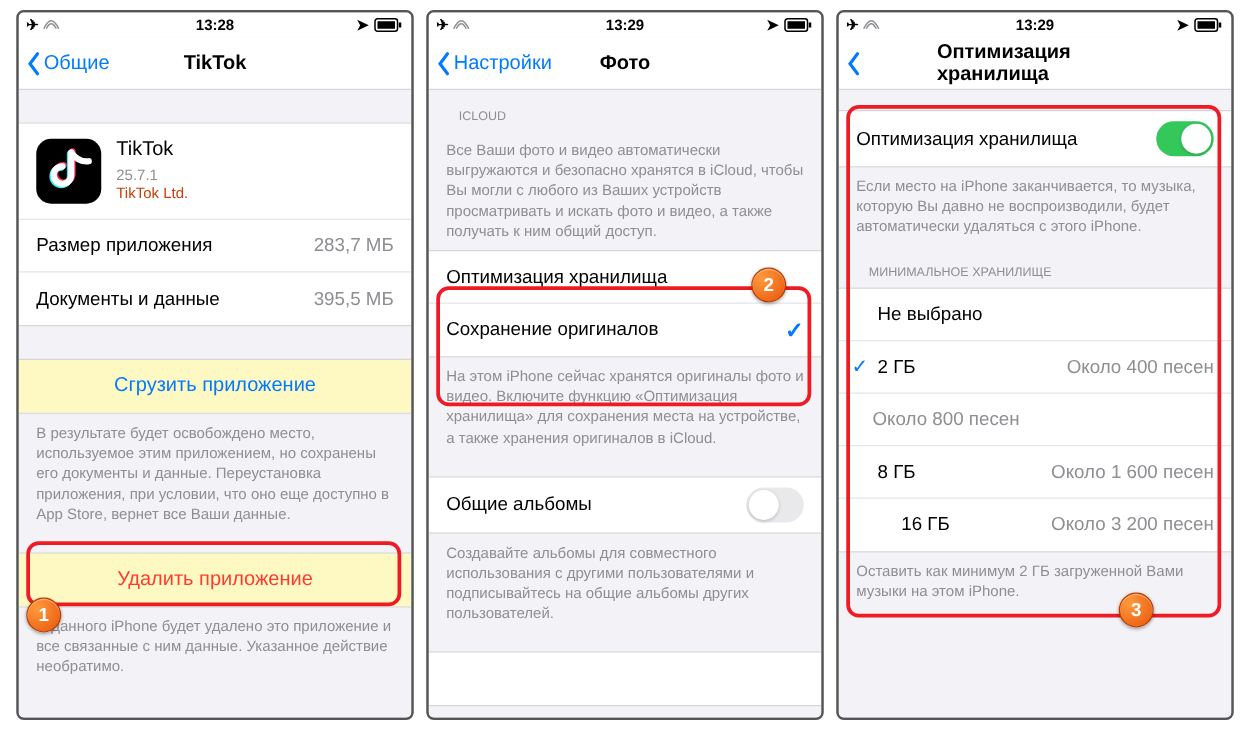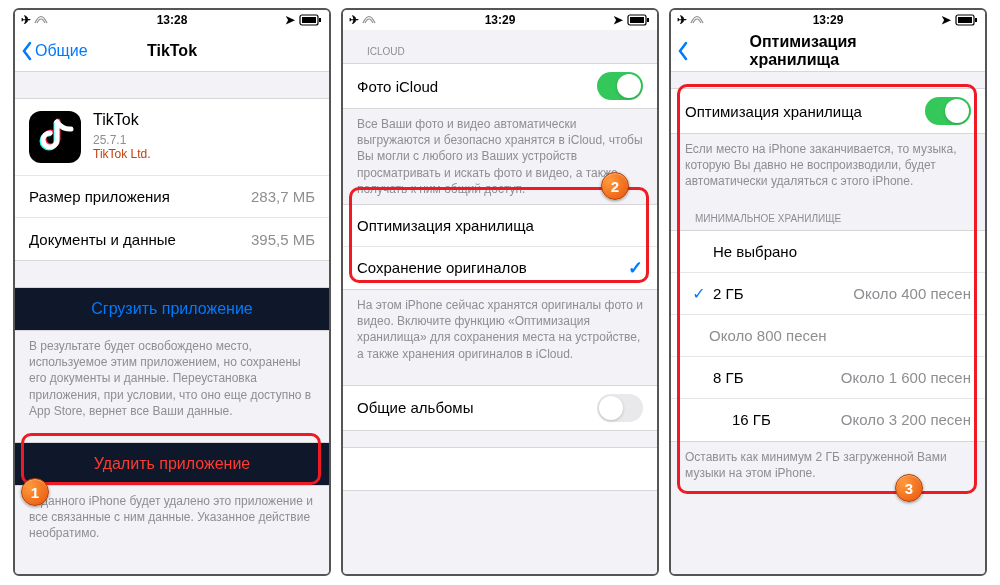--- a/index.html
+++ b/index.html
@@ -67,21 +67,21 @@
     width: 52px; height: 52px; background: #000;
     border-radius: 12px; display: flex; align-items: center;
     justify-content: center; color: #fff; font-size: 28px;
     position: relative; overflow: hidden;
   }
   .app-meta .name { font-size: 16px; font-weight: 400; }
   .app-meta .ver { font-size: 12px; color: #8e8e93; margin-top: 4px; }
   .app-meta .co { font-size: 12px; color: #c2410c; }
   .btn-row { padding: 0; }
   .btn-row button {
-    width: 100%; height: 42px; background: #0f172a; border: none;
+    width: 100%; height: 42px; background: #fef9c3; border: none;
     font-size: 16px; color: #007aff;
   }
   .btn-row.danger button { color: #ff3b30; }
   .gap { height: 26px; }
   .gap-sm { height: 16px; }
   .toggle {
     width: 46px; height: 28px; background: #34c759; border-radius: 14px;
     position: relative; flex-shrink: 0;
   }
   .toggle.off { background: #e9e9eb; }
@@ -98,21 +98,21 @@
   }
   .badge {
     position: absolute; width: 28px; height: 28px;
     border-radius: 50%; background: radial-gradient(circle at 30% 30%, #ff9a3c, #e8540b);
     color: #fff; font-weight: 700; display: flex;
     align-items: center; justify-content: center; font-size: 15px;
     box-shadow: 0 1px 3px rgba(0,0,0,0.4), inset 0 1px 1px rgba(255,255,255,0.4);
     border: 1px solid #b53c00;
     z-index: 11;
   }
-  .sel-row { display: flex; align-items: center; min-height: 42px; padding: 0 14px 0 18px; border-bottom: 1px solid #e5e5ea; font-size: 15px;}
+  .sel-row { display: flex; align-items: center; min-height: 42px; padding: 0 14px 0 7px; border-bottom: 1px solid #e5e5ea; font-size: 15px;}
   .sel-row:last-child { border-bottom: none; margin-left: 19px; }
   .sel-mark { width: 20px; color: #007aff; font-size: 16px; text-align: center; }
   .sel-label { flex: 1; padding-left: 4px; }
   .sel-val { color: #8e8e93; }
   svg.chev { width: 12px; height: 20px; }
   .tiktok-note {
     position: relative;
   }
   .tiktok-note svg { position: absolute; inset: 0; }
   .sig { stroke: #8e8e93; fill: none; stroke-width: 1.2; }
@@ -198,47 +198,51 @@
     <span class="center">13:29</span>
     <span class="right">
       <span>➤</span>
       <svg width="24" height="12">
           <rect class="bat" x="1" y="1" width="18" height="10" rx="2"></rect>
           <rect x="3" y="3" width="14" height="6" fill="#000"></rect>
           <rect x="20" y="4" width="2" height="4" fill="#000"></rect>
         </svg>
     </span>
   </div>
+  <div class="nav-bar">
+    <div class="nav-back">
+      <svg class="chev" viewBox="0 0 12 20">
+          <path d="M9 2 L3 10 L9 18" stroke="#007aff" stroke-width="2.5" fill="none" stroke-linecap="round"></path>
+        </svg>
+      <span>Настройки</span>
+    </div>
+    <div class="nav-title">Фото</div>
+  </div>
   <div class="content">
     <div class="section-label">ICLOUD</div>
-    <div class="group">
-      <div class="row">
-        <span>Фото iCloud</span>
-        <div class="toggle"></div>
-      </div>
-    </div>
     <div class="footer-text">Все Ваши фото и видео автоматически выгружаются и безопасно хранятся в iCloud, чтобы Вы могли с любого из Ваших устройств просматривать и искать фото и видео, а также получать к ним общий доступ.</div>
     <div class="group">
       <div class="row">
         <span>Оптимизация хранилища</span>
         <span></span>
       </div>
       <div class="row">
         <span>Сохранение оригиналов</span>
         <span class="check">✓</span>
       </div>
     </div>
     <div class="footer-text">На этом iPhone сейчас хранятся оригиналы фото и видео. Включите функцию «Оптимизация хранилища» для сохранения места на устройстве, а также хранения оригиналов в iCloud.</div>
     <div class="gap-sm"></div>
     <div class="group">
       <div class="row">
         <span>Общие альбомы</span>
         <div class="toggle off"></div>
       </div>
     </div>
+    <div class="footer-text">Создавайте альбомы для совместного использования с другими пользователями и подписывайтесь на общие альбомы других пользователей.</div>
     <div class="gap-sm"></div>
     <div class="group">
       <div class="row">
         
         
       </div>
     </div>
 
     <div class="highlight" style="left:6px; top:157px; width:300px; height:96px;"></div>
     <div class="badge" style="left:258px; top:142px;">2</div>

